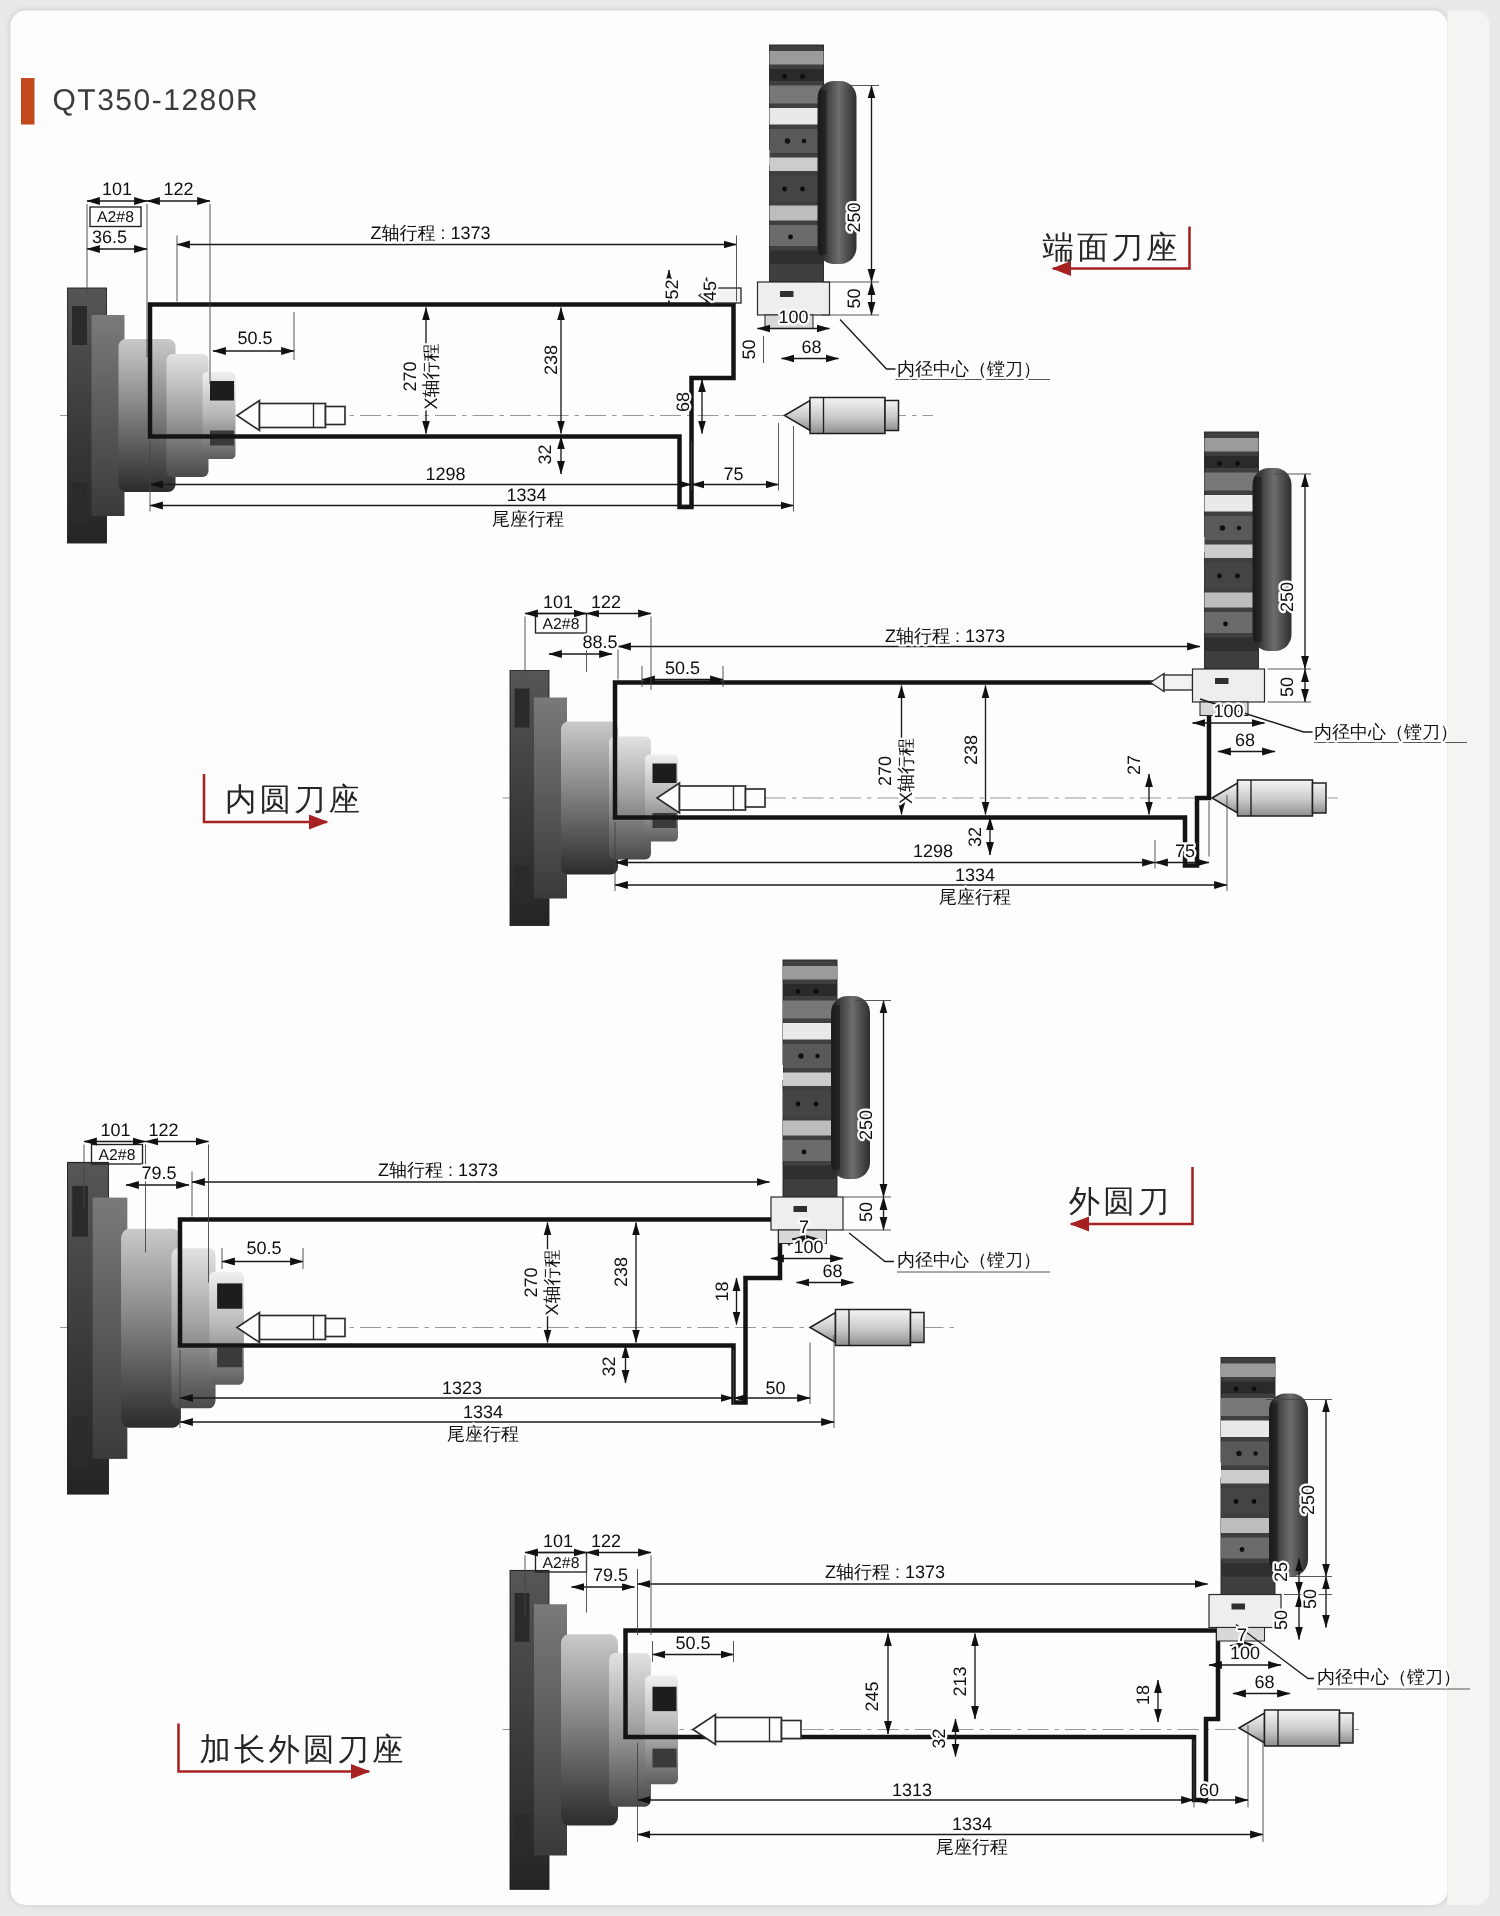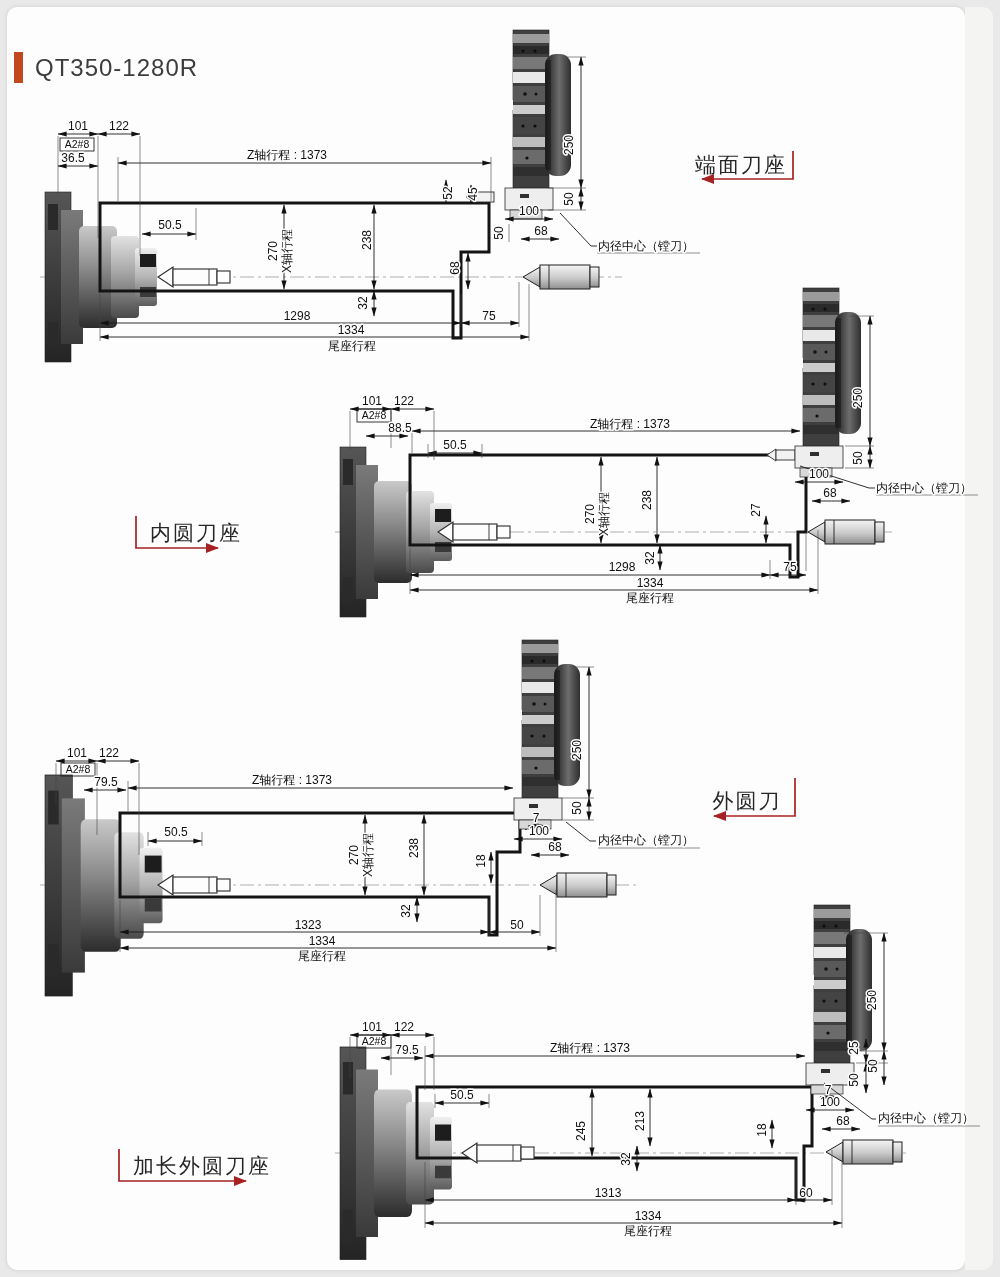--- a/index.html
+++ b/index.html
@@ -3,21 +3,21 @@
 <meta charset="utf-8">
 <style>
   html,body{margin:0;padding:0;background:#e9e9e9;}
   .page{position:relative;width:1000px;height:1277px;background:#e9e9e9;overflow:hidden;
         font-family:"Liberation Sans","DejaVu Sans",sans-serif;}
   .card{position:absolute;left:7px;top:7px;width:958px;height:1263px;background:#fdfdfd;
         border-radius:10px;box-shadow:0 0 4px rgba(0,0,0,.12);}
   .card-right{position:absolute;left:965px;top:7px;width:28px;height:1263px;background:#f4f4f3;border-radius:0 10px 10px 0;}
   .hdr{position:absolute;left:14px;top:52px;display:flex;align-items:center;gap:12px;}
   .accent{display:inline-block;width:9px;height:31px;background:#c2491d;}
-  .hdr h1{margin:0;font-size:24px;font-weight:500;color:#3c3c3c;letter-spacing:1px;}
+  .hdr h1{margin:0;font-size:20px;font-weight:500;color:#3c3c3c;letter-spacing:1px;}
   svg{position:absolute;left:0;top:0;}
   .env{fill:none;stroke:#141414;stroke-width:3;stroke-linejoin:miter;}
   .dim{stroke:#1a1a1a;stroke-width:0.9;fill:none;}
   .ext{stroke:#444;stroke-width:0.6;fill:none;}
   .cl{stroke:#999;stroke-width:0.8;stroke-dasharray:14 4 3 4;fill:none;}
   .red{stroke:#a62222;stroke-width:1.7;fill:none;}
   .box{fill:none;stroke:#222;stroke-width:0.9;}
   text{font-family:"Liberation Sans","DejaVu Sans",sans-serif;}
   .dt{font-size:12px;fill:#101010;text-anchor:middle;paint-order:stroke;stroke:#fdfdfd;stroke-width:3px;stroke-linejoin:round;}
   .dtl{font-size:12px;fill:#101010;text-anchor:start;paint-order:stroke;stroke:#fdfdfd;stroke-width:3px;stroke-linejoin:round;}

